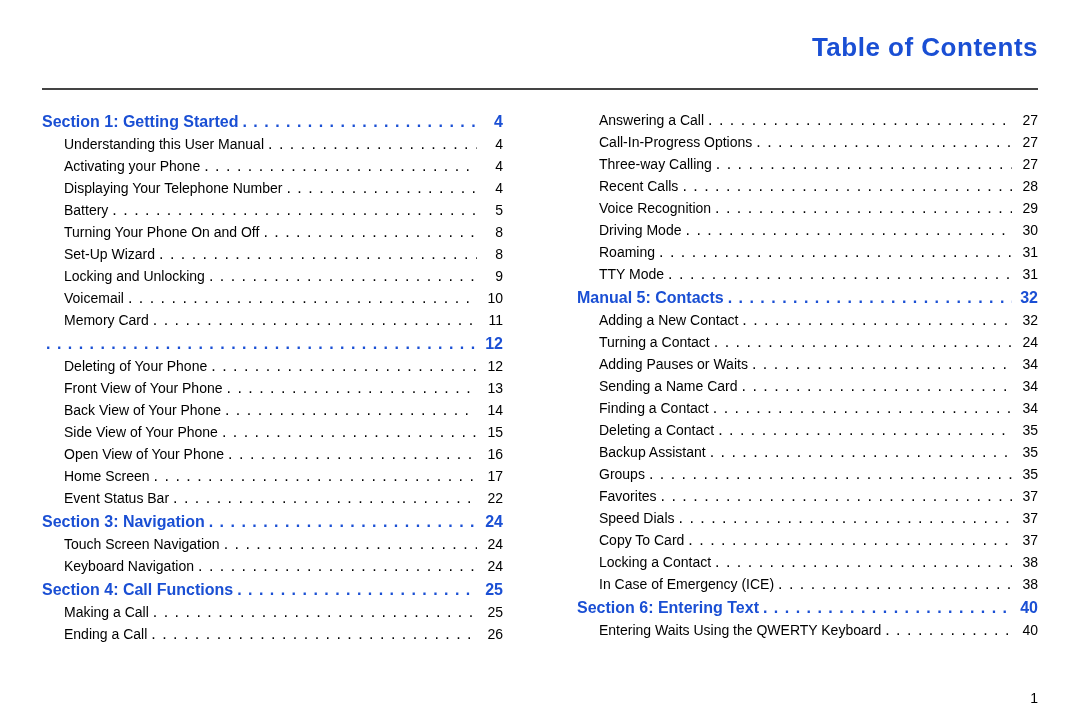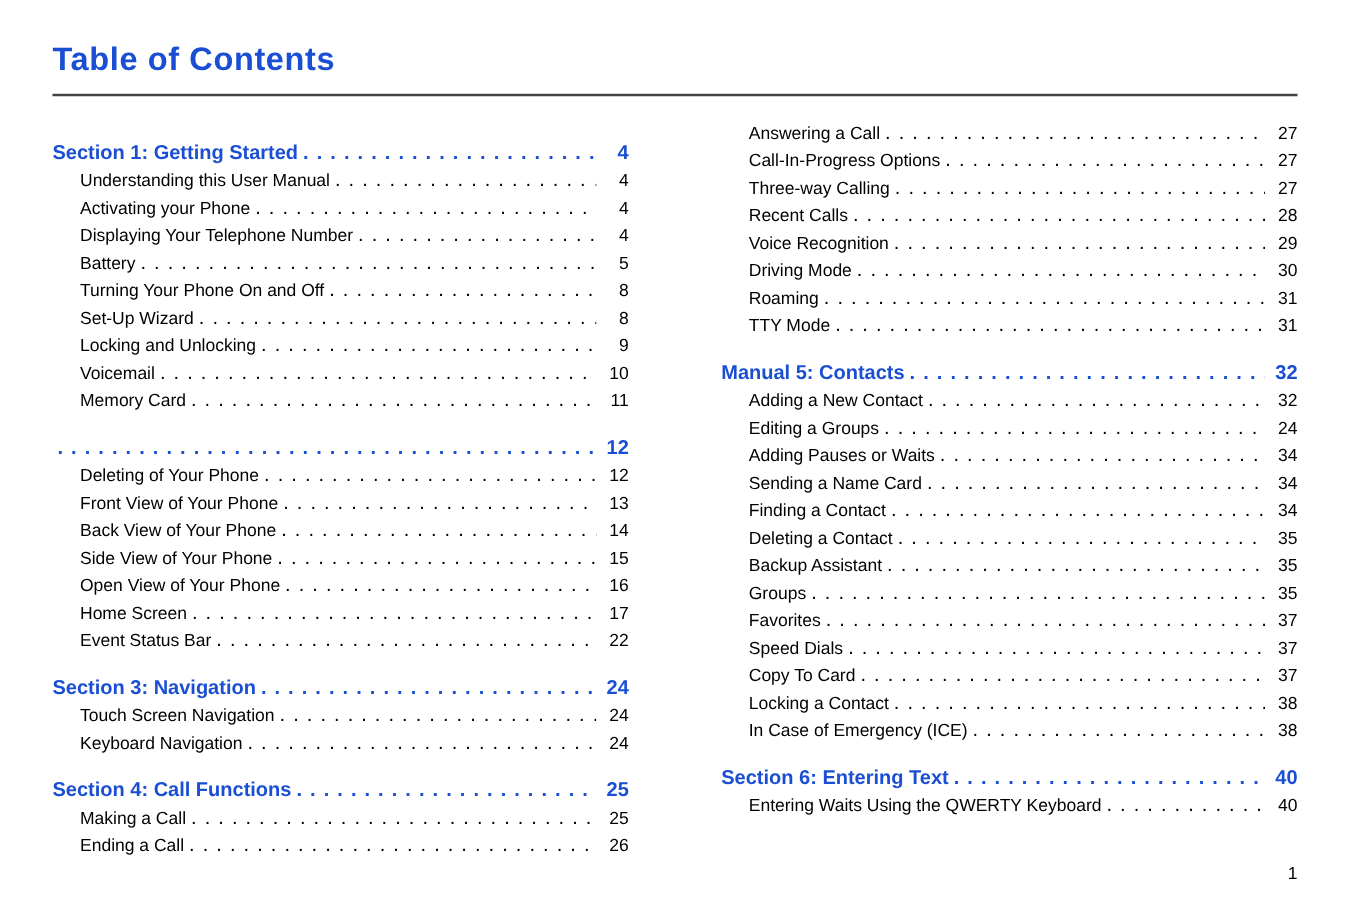--- a/index.html
+++ b/index.html
@@ -18,21 +18,22 @@
     width: 1080px;
     height: 720px;
     position: relative;
   }
   .title {
     font-family: Arial, Helvetica, sans-serif;
     font-weight: 900;
     letter-spacing: 0.5px;
     font-size: 26px;
     color: #1a4fd4;
-    margin: 0 0 12px 0;
+    margin: 0 0 25px 0;
+    text-align: right;
   }
   .rule {
     border: none;
     border-top: 2px solid #444;
     margin: 0 0 16px 0;
   }
   .cols {
     display: flex;
     gap: 74px;
   }
@@ -41,21 +42,21 @@
     min-width: 0;
   }
   .row {
     display: flex;
     align-items: baseline;
     white-space: nowrap;
     line-height: 1.0;
     margin: 6px 0;
   }
   .row.section {
-    margin-top: 22px;
+    margin-top: 8px;
     margin-bottom: 4px;
   }
   .row .label {
     flex: 0 0 auto;
   }
   .row .dots {
     flex: 1 1 auto;
     overflow: hidden;
     margin: 0 4px;
     letter-spacing: 1px;
@@ -258,21 +259,21 @@
           <span class="label">Manual 5:  Contacts</span>
           <span class="dots"></span>
           <span class="pg">32</span>
         </div>
         <div class="row sub">
           <span class="label">Adding a New Contact</span>
           <span class="dots"></span>
           <span class="pg">32</span>
         </div>
         <div class="row sub">
-          <span class="label">Editing a Groups</span>
+          <span class="label">Turning a Contact</span>
           <span class="dots"></span>
           <span class="pg">24</span>
         </div>
         <div class="row sub">
           <span class="label">Adding Pauses or Waits</span>
           <span class="dots"></span>
           <span class="pg">34</span>
         </div>
         <div class="row sub">
           <span class="label">Sending a Name Card</span>

